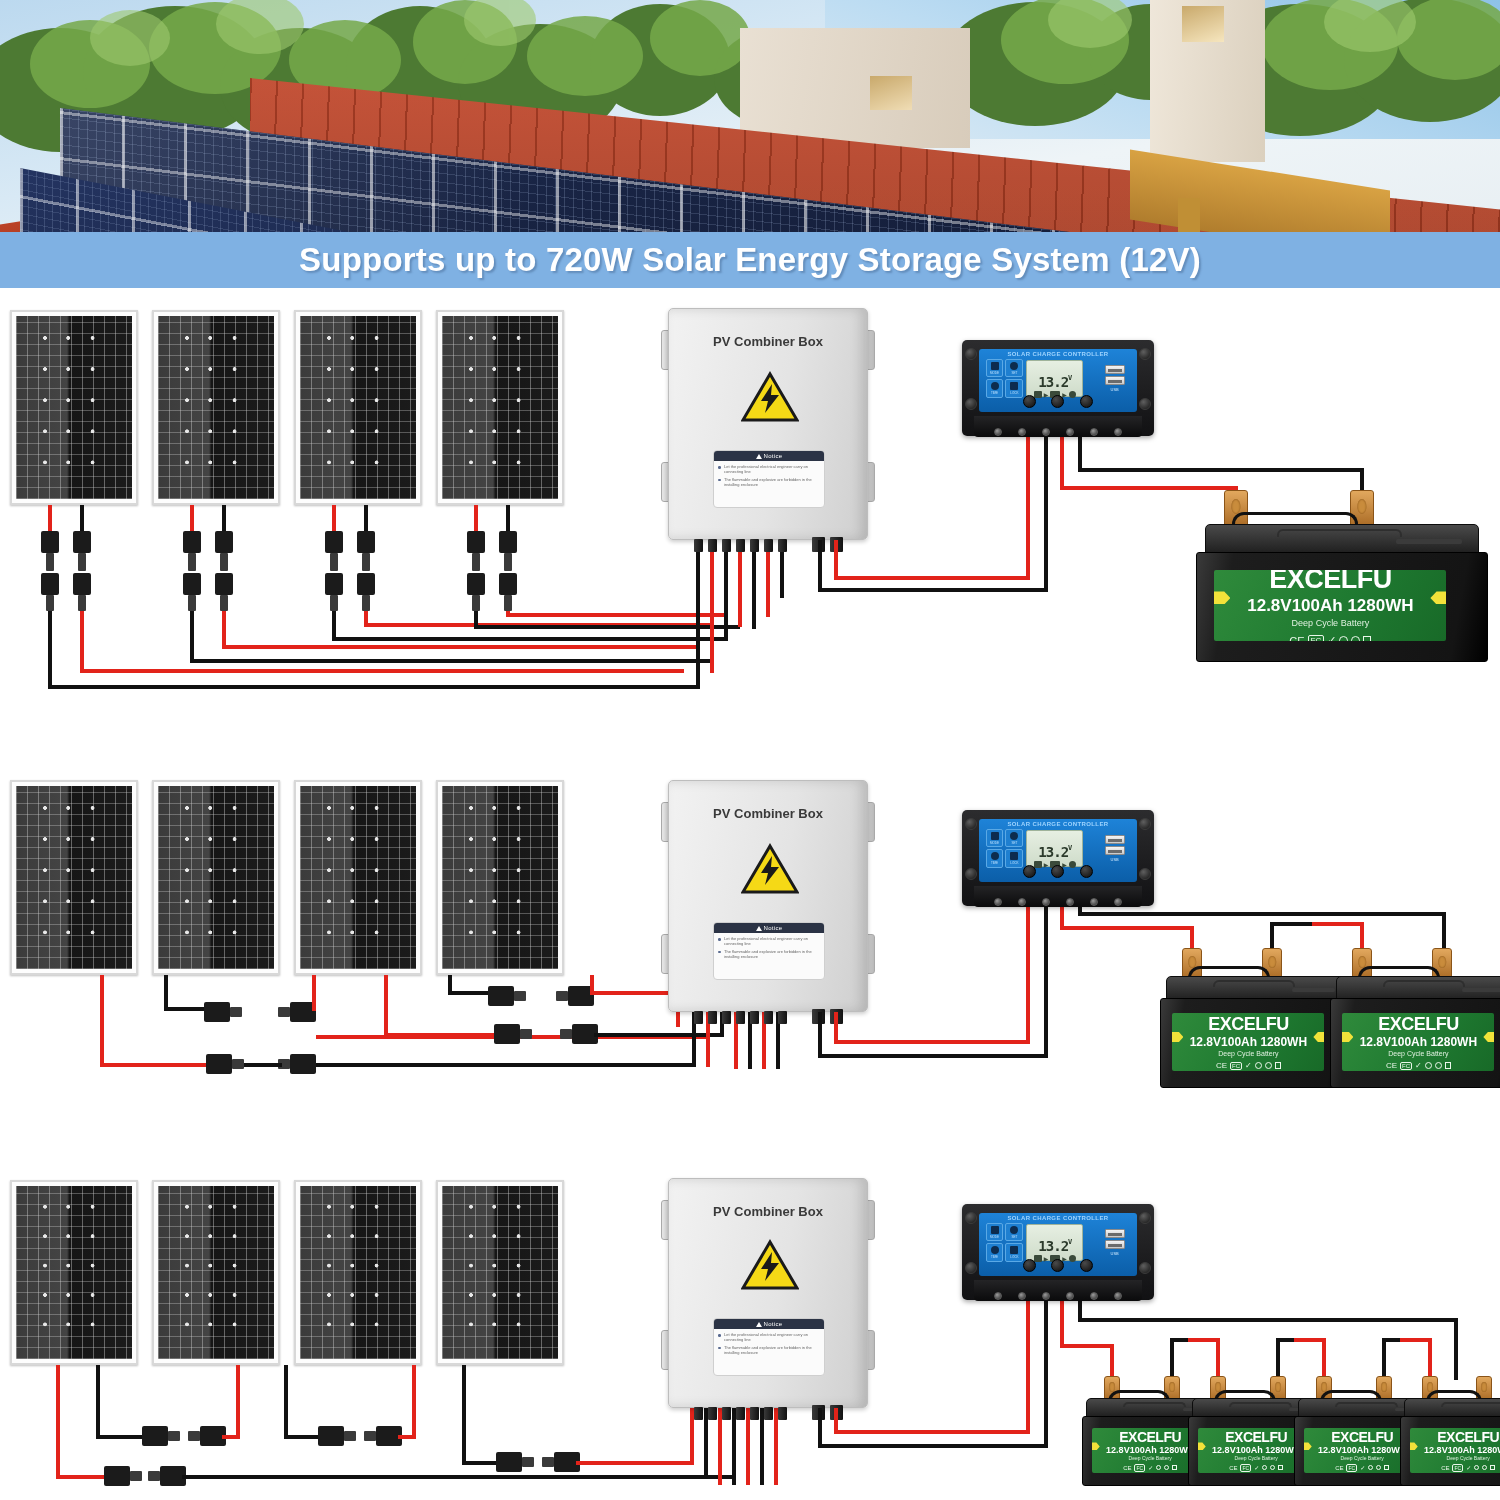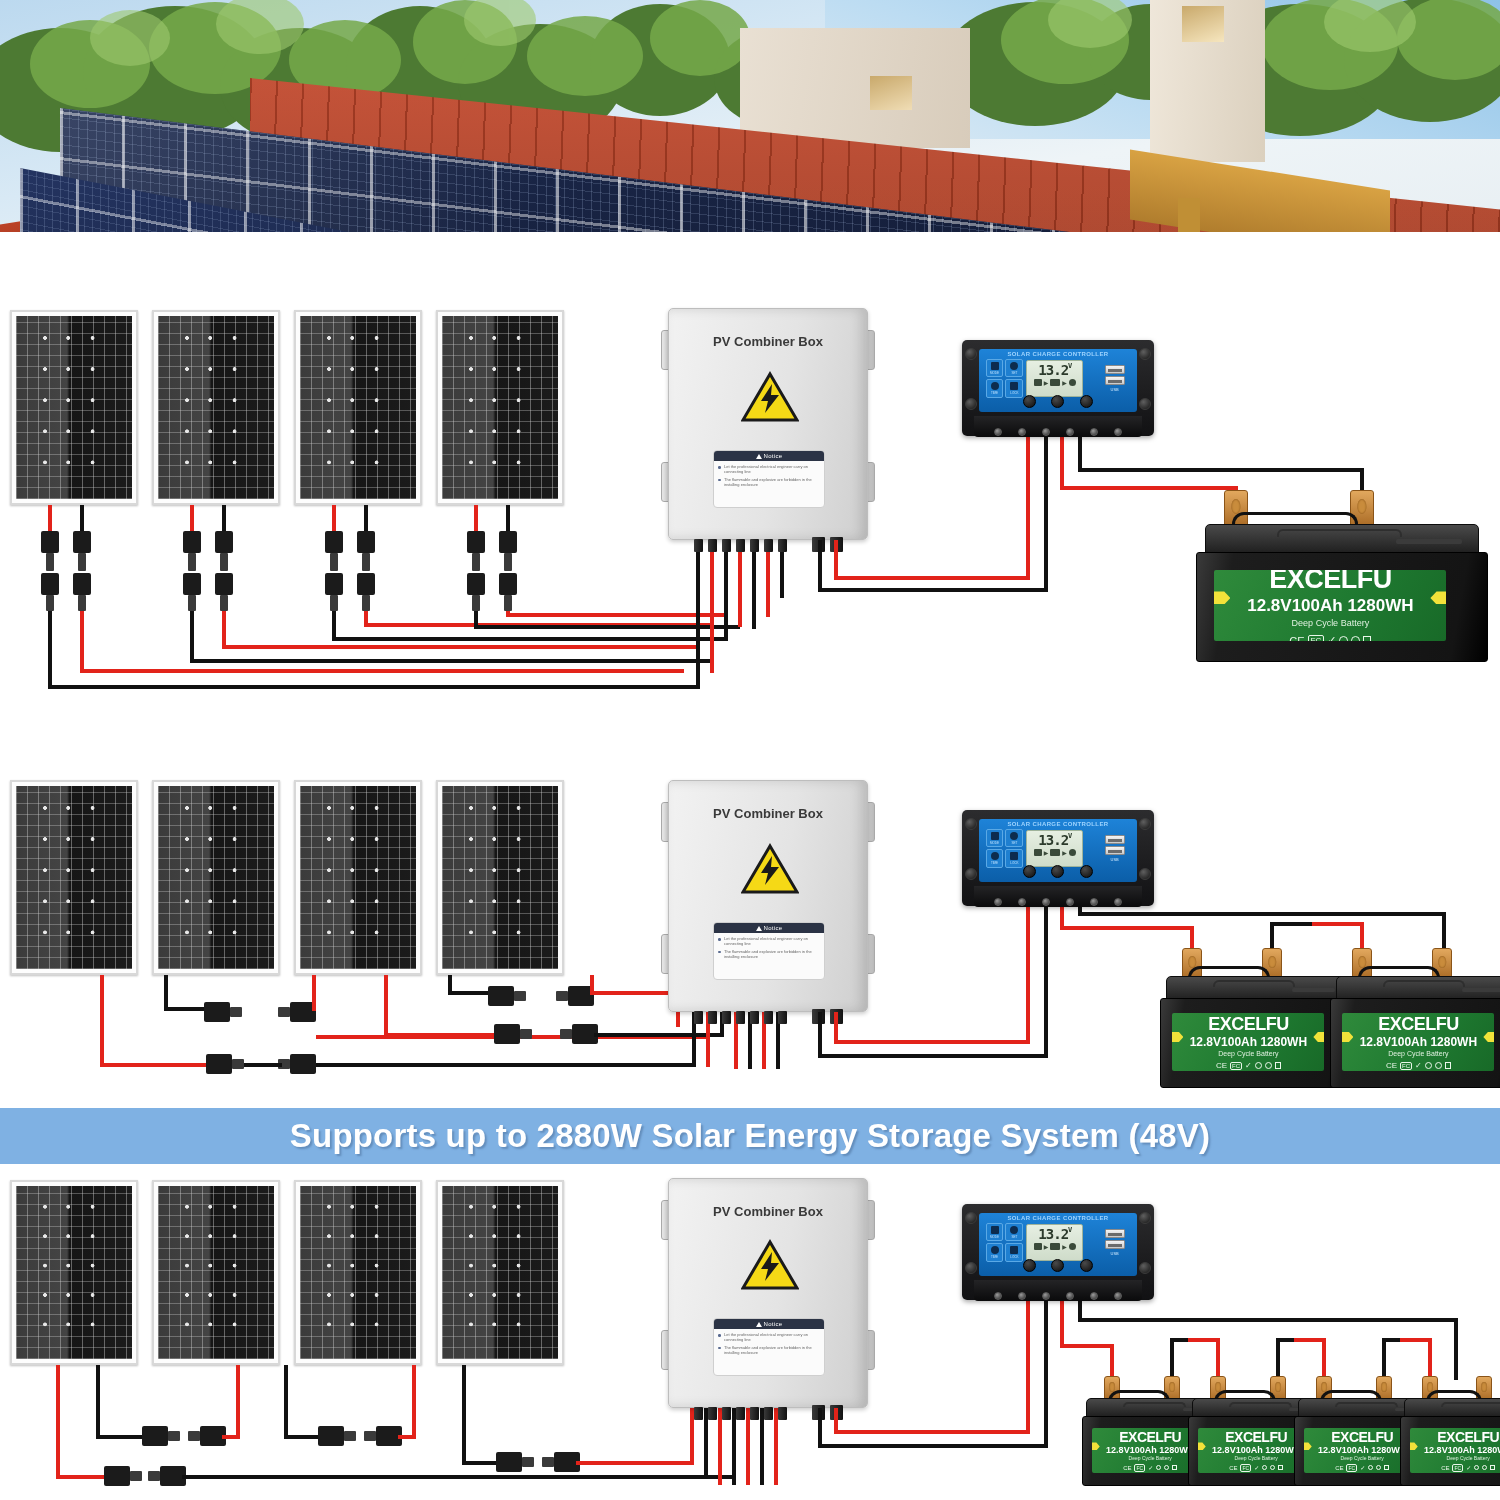--- a/index.html
+++ b/index.html
@@ -163,21 +163,21 @@
     background:linear-gradient(180deg,#1e83d8,#0b5ea8); border-radius:3px;
   }
   .ctrl .brand { position:absolute; left:0; right:0; top:2px; text-align:center;
     color:#9fd4ff; font-size:6px; letter-spacing:.4px; font-weight:bold; }
   .ctrl .lcd {
     position:absolute; left:30%; top:18%; width:36%; height:58%;
     background:linear-gradient(180deg,#e6efe2,#cfdcca); border-radius:2px;
     border:1px solid #9fb39a;
   }
   .ctrl .volt { text-align:center; color:#2b3a2b; font-size:14px; font-weight:bold;
-    letter-spacing:-1px; margin-top:1px; font-family:"DejaVu Sans Mono", monospace; }
+    letter-spacing:-1px; margin-top:13px; font-family:"DejaVu Sans Mono", monospace; }
   .ctrl .lcdrow { display:flex; align-items:center; justify-content:center; gap:2px; margin-top:1px; }
   .ctrl .lcdico { width:8px; height:7px; background:#3a4a3a; border-radius:1px; }
   .ctrl .lcdarrow { color:#3a4a3a; font-size:6px; }
   .ctrl .icons { position:absolute; left:4%; top:16%; width:24%; height:62%;
     display:grid; grid-template-columns:1fr 1fr; gap:2px; }
   .ctrl .ico { background:#1e7fd0; border:1px solid #5aa9e6; border-radius:2px;
     display:flex; flex-direction:column; align-items:center; justify-content:center; }
   .ctrl .ico .g { width:8px; height:8px; background:#0d2c4e; border-radius:1px; }
   .ctrl .ico .t { font-size:3px; color:#bfe2ff; margin-top:1px; }
   .ctrl .usb { position:absolute; right:4%; top:16%; width:20%; height:62%;
@@ -282,20 +282,23 @@
       <div class="win"></div>
     </div>
     <div class="roof"></div>
     <div class="roof-left"></div>
     <div class="eave"></div>
     <div class="post"></div>
     <div class="pvfield"></div>
     <div class="pvfield2"></div>
   </div>
 
+  <div class="band" style="top:232px;">
+    <span class="band-txt">Supports up to 720W Solar Energy Storage System (12V)</span>
+  </div>
 
   <div class="diagram" style="top:288px; height:412px;">
 
     <div class="panel" style="left:10px;  top:22px; width:128px; height:195px;">
         <div class="cells"></div>
       </div>
     <div class="panel" style="left:152px; top:22px; width:128px; height:195px;">
         <div class="cells"></div>
       </div>
     <div class="panel" style="left:294px; top:22px; width:128px; height:195px;">
@@ -782,23 +785,20 @@
             <span>✓</span>
             <span style="display:inline-block;width:7px;height:7px;border:1px solid #eaf7ea;border-radius:50%;"></span>
             <span style="display:inline-block;width:7px;height:7px;border:1px solid #eaf7ea;border-radius:50%;"></span>
             <span style="display:inline-block;width:6px;height:7px;border:1px solid #eaf7ea;"></span>
           </div>
         </div>
       </div>
     </div>
   </div>
 
-  <div class="band" style="top:1108px;">
-    <span class="band-txt">Supports up to 2880W Solar Energy Storage System (48V)</span>
-  </div>
 
   <div class="diagram" style="top:1164px; height:336px;">
 
     <div class="panel" style="left:10px;  top:16px; width:128px; height:185px;">
         <div class="cells"></div>
       </div>
     <div class="panel" style="left:152px; top:16px; width:128px; height:185px;">
         <div class="cells"></div>
       </div>
     <div class="panel" style="left:294px; top:16px; width:128px; height:185px;">

